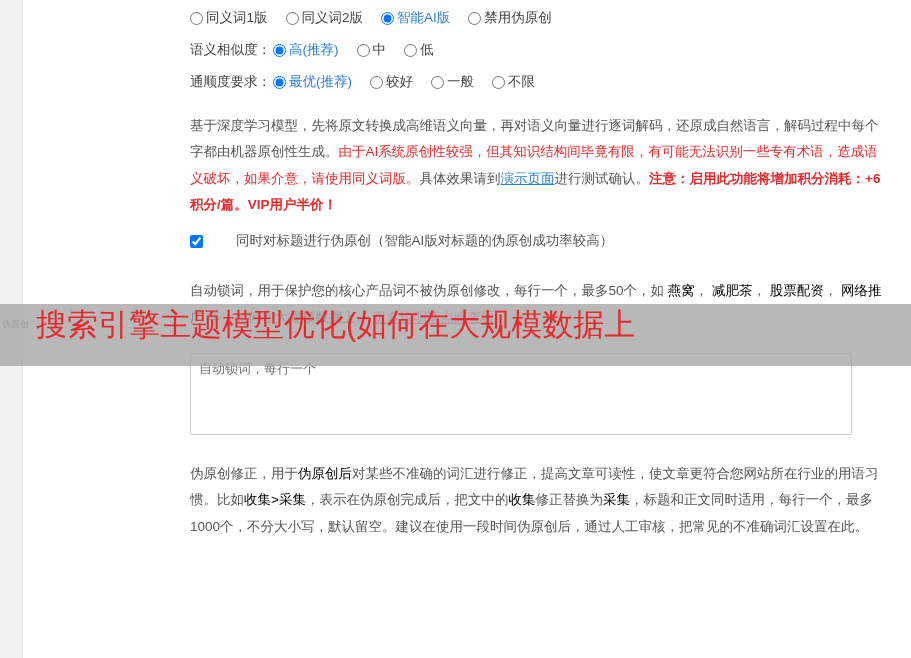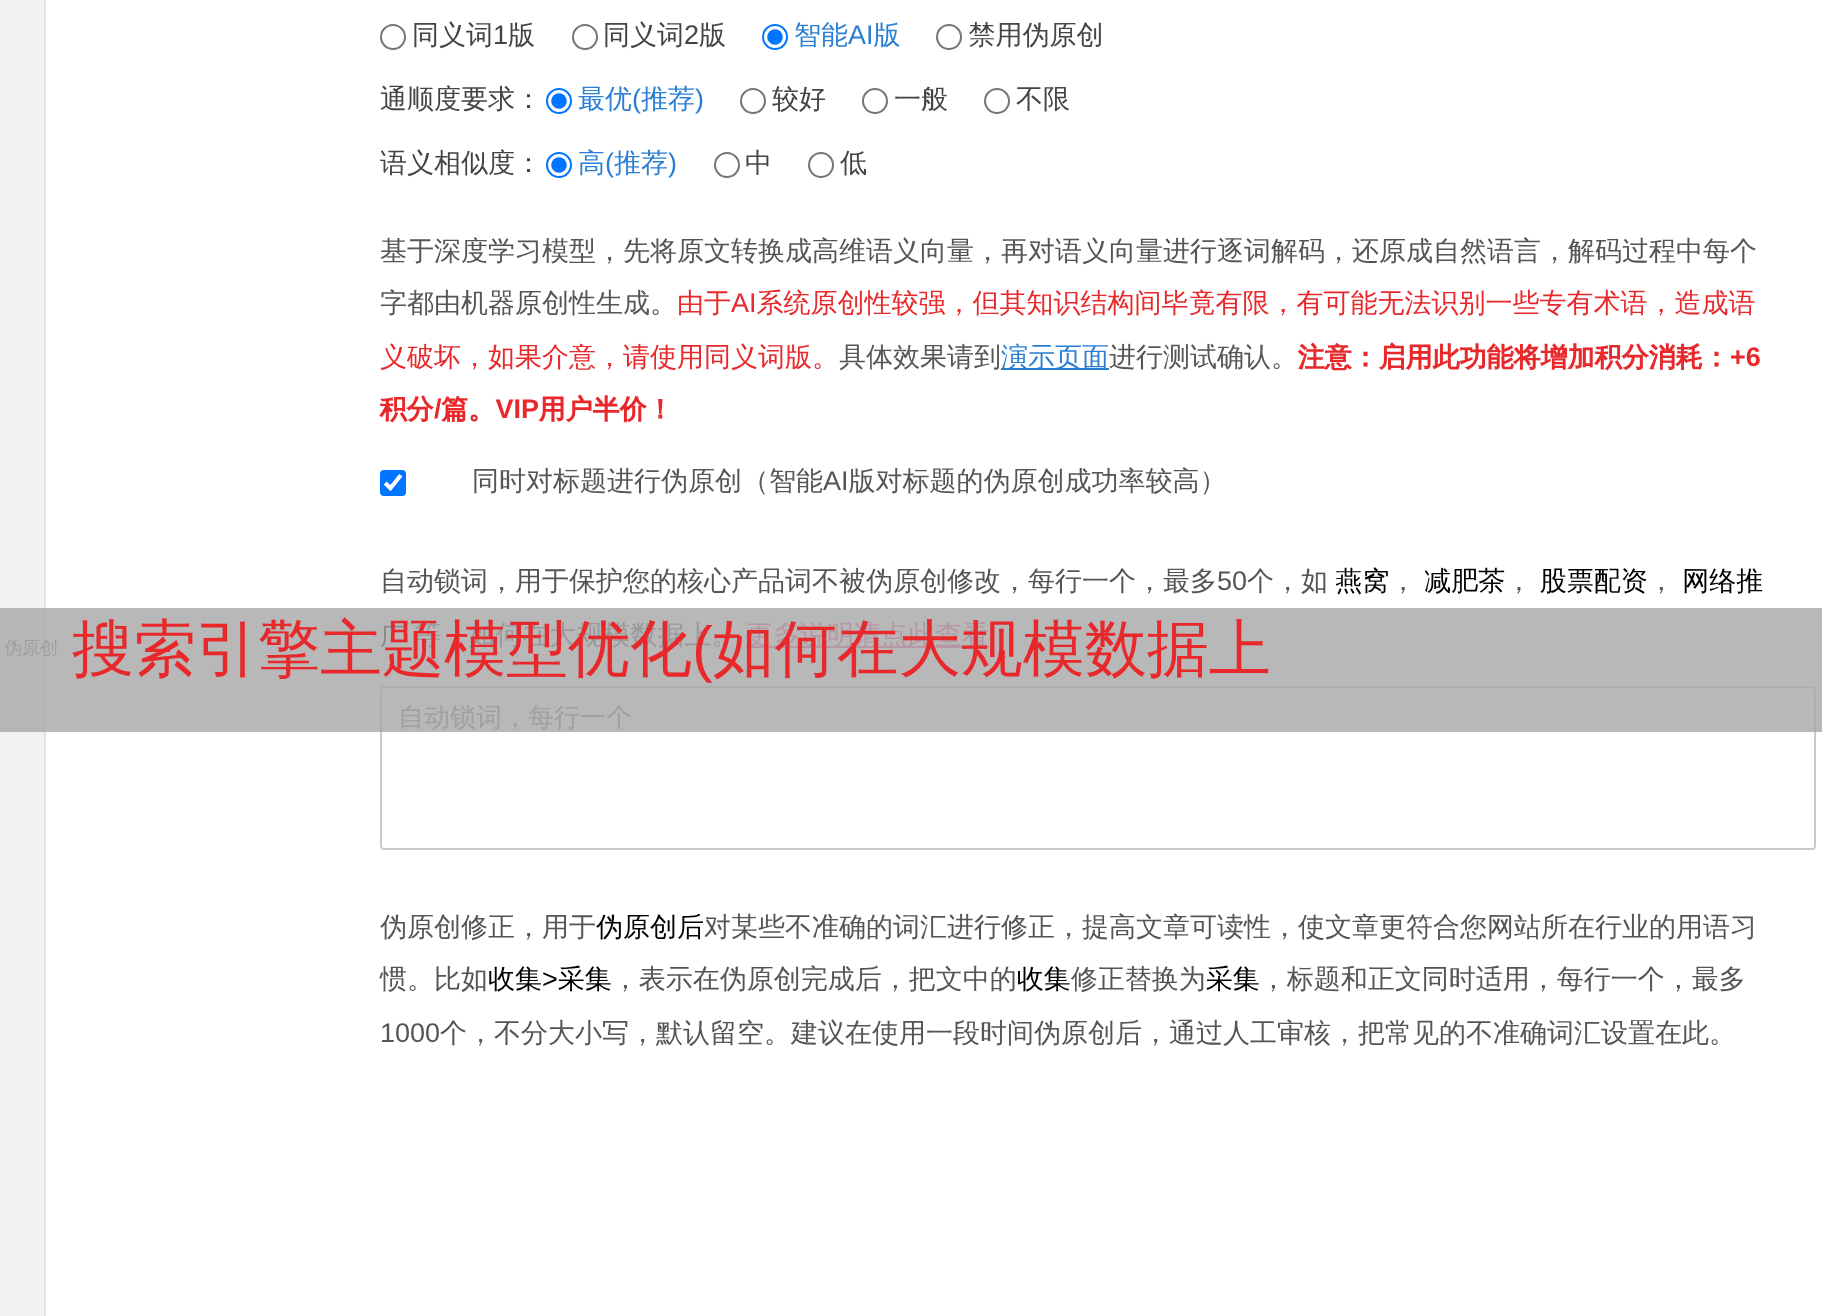--- a/index.html
+++ b/index.html
@@ -88,23 +88,23 @@
     margin-top: 28px;
     line-height: 1.95;
     color: #555;
     width: 705px;
   }
   .orange { color: #000000; }
   .gray-link { color: #ec4899; }
 
   textarea {
     display: block;
-    width: 718px;
+    width: 662px;
     height: 72px;
-    margin-top: 12px;
+    margin-top: 22px;
     border: 1px solid #c9c9c9;
     border-radius: 2px;
     padding: 6px 8px;
     font-family: "Liberation Sans", sans-serif;
     font-size: 13px;
     color: #888;
     resize: none;
     box-sizing: border-box;
     outline: none;
   }
@@ -172,52 +172,52 @@
       <input type="radio" name="mode" checked="" style="">
       <span class="lbl sel-blue">智能AI版</span>
     </label>
     <label class="radio-item">
       <input type="radio" name="mode" style="">
       <span class="lbl">禁用伪原创</span>
     </label>
   </div>
 
   <div class="field-row">
+    <span class="row-label">语义相似度：</span>
+    <label class="radio-item">
+      <input type="radio" name="sim" checked="" style="">
+      <span class="lbl sel-blue">高(推荐)</span>
+    </label>
+    <label class="radio-item">
+      <input type="radio" name="sim" style="">
+      <span class="lbl">中</span>
+    </label>
+    <label class="radio-item">
+      <input type="radio" name="sim" style="">
+      <span class="lbl">低</span>
+    </label>
+  </div>
+
+  <div class="field-row">
     <span class="row-label">通顺度要求：</span>
     <label class="radio-item">
       <input type="radio" name="flu" checked="" style="">
       <span class="lbl sel-blue">最优(推荐)</span>
     </label>
     <label class="radio-item">
       <input type="radio" name="flu" style="">
       <span class="lbl">较好</span>
     </label>
     <label class="radio-item">
       <input type="radio" name="flu" style="">
       <span class="lbl">一般</span>
     </label>
     <label class="radio-item">
       <input type="radio" name="flu" style="">
       <span class="lbl">不限</span>
-    </label>
-  </div>
-
-  <div class="field-row">
-    <span class="row-label">语义相似度：</span>
-    <label class="radio-item">
-      <input type="radio" name="sim" checked="" style="">
-      <span class="lbl sel-blue">高(推荐)</span>
-    </label>
-    <label class="radio-item">
-      <input type="radio" name="sim" style="">
-      <span class="lbl">中</span>
-    </label>
-    <label class="radio-item">
-      <input type="radio" name="sim" style="">
-      <span class="lbl">低</span>
     </label>
   </div>
 
   <div class="desc">
     <span>基于深度学习模型，先将原文转换成高维语义向量，再对语义向量进行逐词解码，还原成自然语言，解码过程中每个字都由机器原创性生成。</span><span class="red">由于AI系统原创性较强，但其知识结构间毕竟有限，有可能无法识别一些专有术语，造成语义破坏，如果介意，请使用同义词版。</span><span>具体效果请到</span><a class="link" href="#">演示页面</a><span>进行测试确认。</span><span class="bold-red">注意：启用此功能将增加积分消耗：+6积分/篇。VIP用户半价！</span>
   </div>
 
   <div class="check-row">
     <input type="checkbox" checked="" style="">
     <span>同时对标题进行伪原创（智能AI版对标题的伪原创成功率较高）</span>

